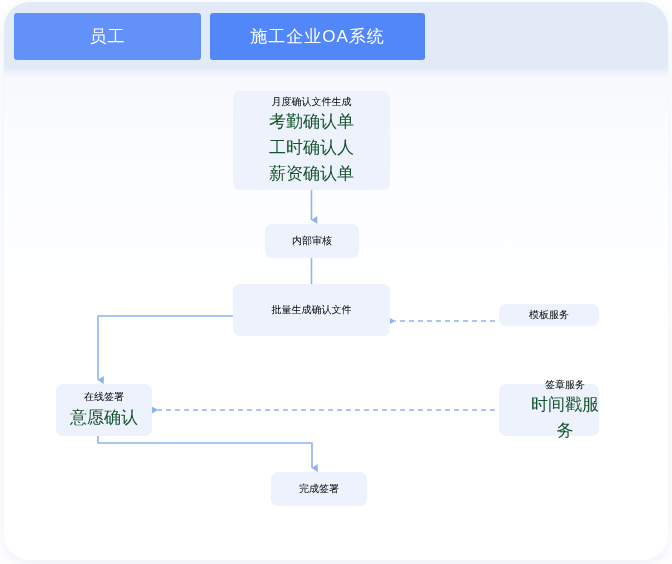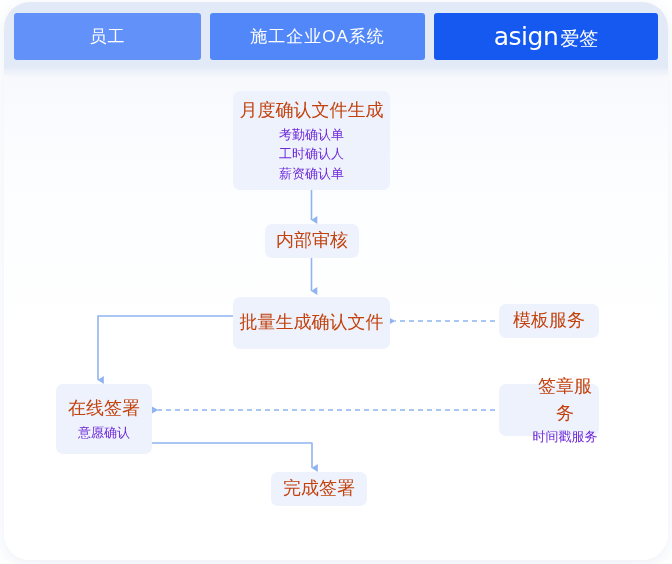--- a/index.html
+++ b/index.html
@@ -104,55 +104,49 @@
     color: #44548a;
     display: flex;
     flex-direction: column;
     align-items: center;
     justify-content: center;
     text-align: center;
     line-height: 1.52;
     font-size: 14.5px;
   }
   .node .line-strong {
-    font-size: 18px;
-    color: #c2410c;
+    font-size: 10px;
+    color: #000000;
   }
   .node .line-sub {
-    font-size: 13px;
-    color: #6d28d9;
+    font-size: 17px;
+    color: #14532d;
   }
 
   
   .n-monthly   { left: 229px; top: 89px;  width: 157px; height: 99px; }
   .n-review    { left: 261px; top: 222px; width: 94px;  height: 34px; font-family: Liberation Serif, serif; }
-  .n-batch     { left: 229px; top: 295px; width: 157px; height: 52px; text-align: right; }
-  .n-template  { left: 495px; top: 302px; width: 100px; height: 34px; }
-  .n-sign      { left: 52px;  top: 382px; width: 96px;  height: 70px; }
+  .n-batch     { left: 229px; top: 282px; width: 157px; height: 52px; text-align: right; }
+  .n-template  { left: 495px; top: 302px; width: 100px; height: 22px; }
+  .n-sign      { left: 52px;  top: 382px; width: 96px;  height: 52px; }
   .n-seal      { left: 495px; top: 382px; width: 100px; height: 52px; padding-left: 32px; }
   .n-done      { left: 267px; top: 470px; width: 96px;  height: 34px; }
 </style>
 </head>
 <body>
 
 <div id="app">
   <div class="card">
 
     <div class="lanes">
       <div class="lane lane-1">
         <span>员工</span>
       </div>
       <div class="lane lane-2">
         <span>施工企业OA系统</span>
-      </div>
-      <div class="lane lane-3">
-        <span class="logo-wrap">
-          <span class="logo-mark">asign</span>
-          <span class="logo-cn">爱签</span>
-        </span>
       </div>
     </div>
 
     <div class="canvas">
       <svg class="svg-layer" width="664" height="558" viewBox="0 0 664 558">
         <defs>
           <marker id="arrow-down" markerWidth="9" markerHeight="9" refX="4.5" refY="7.2" orient="auto" markerUnits="userSpaceOnUse">
             <path d="M0.6,1.4 L4.5,7.6 L8.4,1.4 Z" fill="#8fb4f0"></path>
           </marker>
           <marker id="arrow-left" markerWidth="9" markerHeight="9" refX="1.6" refY="4.5" orient="auto" markerUnits="userSpaceOnUse">

